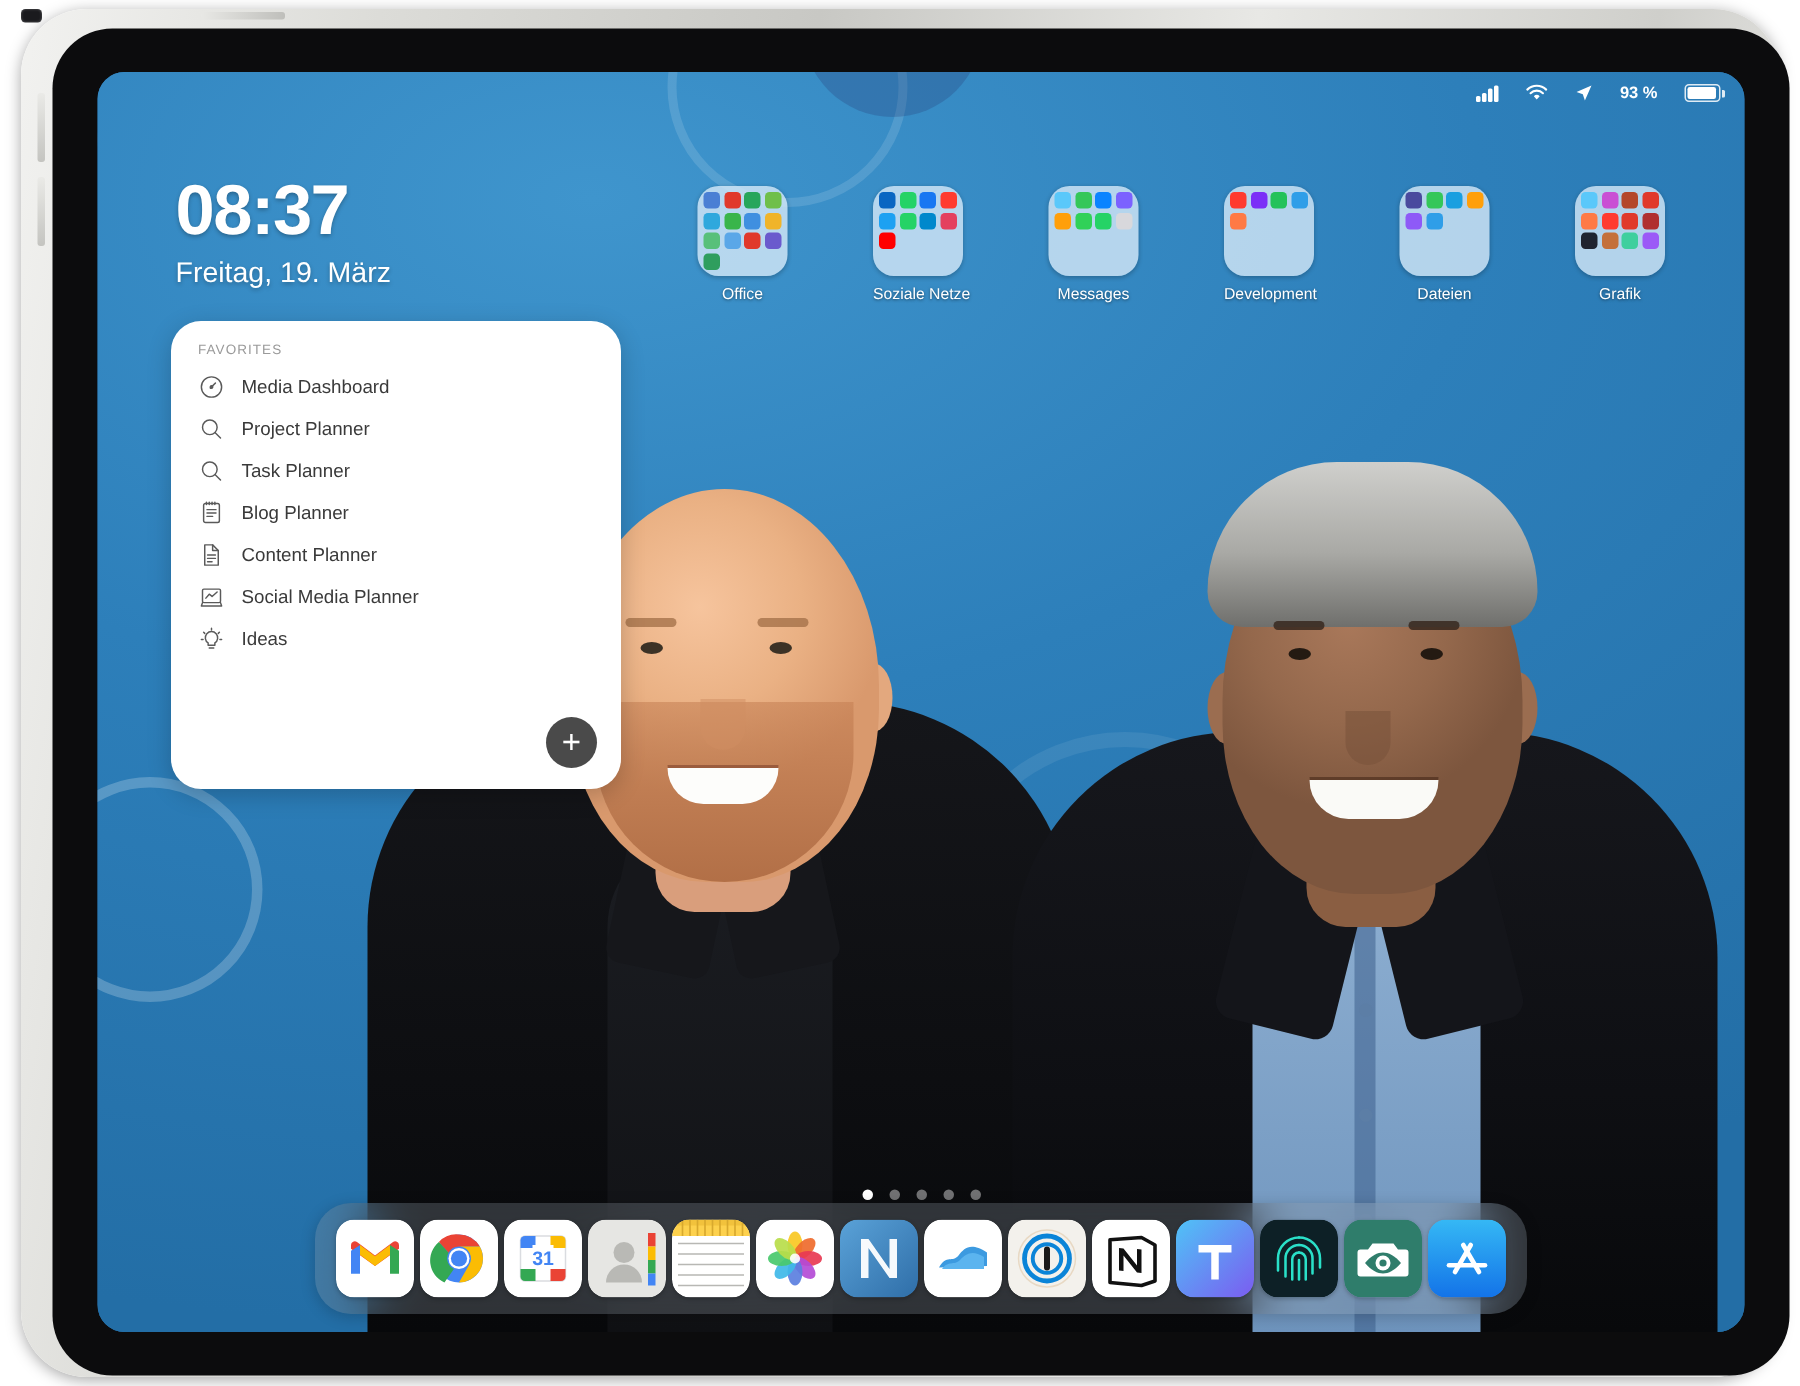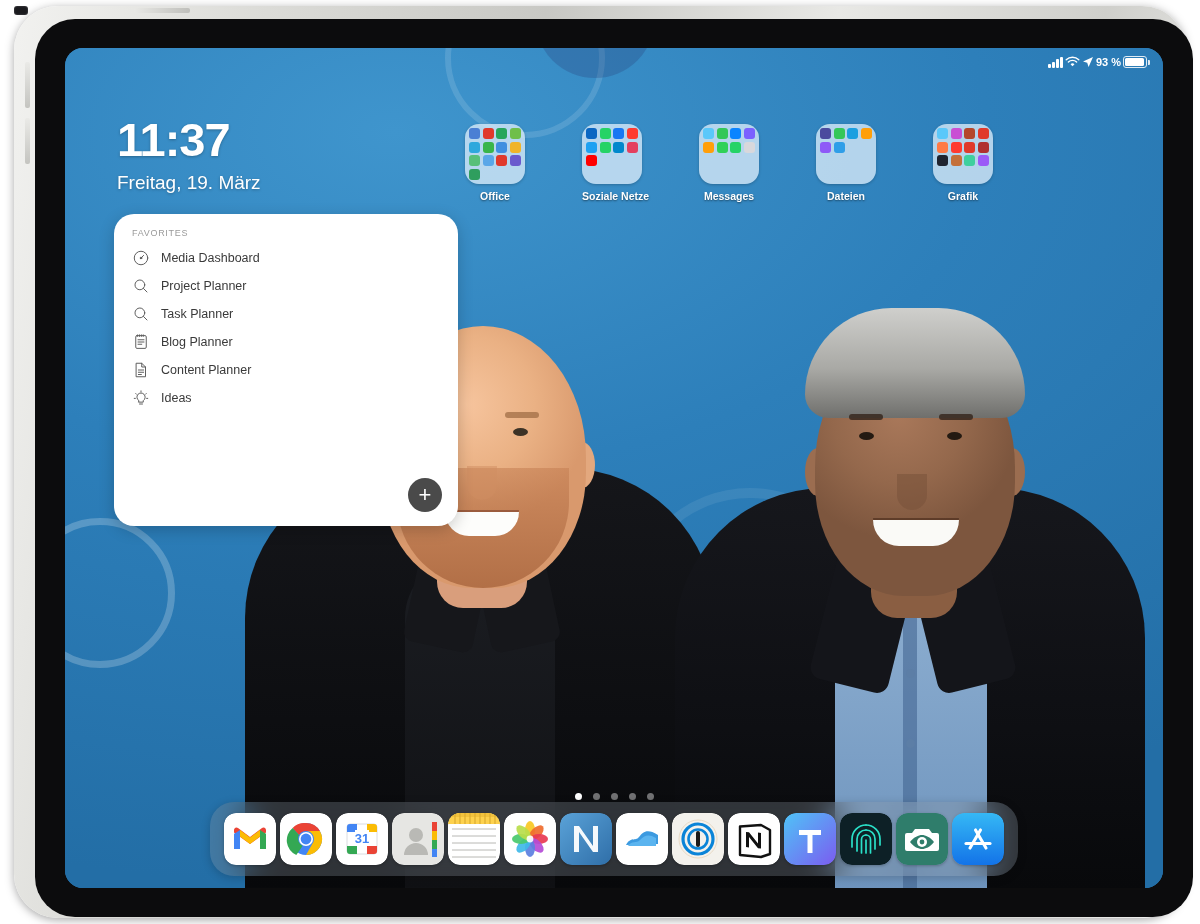--- a/index.html
+++ b/index.html
@@ -122,21 +122,21 @@
   #pr-brow-r{ left:264px; bottom:468px; background:rgba(55,40,30,.85); }
   #pr-nose{ position:absolute; left:222px; bottom:378px; width:30px; height:36px;
      background:rgba(120,82,58,.55); border-radius:0 0 16px 16px; }
   #pr-lapel-l{ position:absolute; left:150px; bottom:200px; width:80px; height:150px;
      background:#14151a; transform:rotate(14deg); border-radius:12px; }
   #pr-lapel-r{ position:absolute; left:246px; bottom:200px; width:80px; height:150px;
      background:#14151a; transform:rotate(-14deg); border-radius:12px; }
 
   
   #status-bar{ position:absolute; right:16px; top:8px; display:flex; align-items:center;
-     gap:2px; color:#fff; font-size:11px; font-weight:600; }
+     gap:18px; color:#fff; font-size:11px; font-weight:600; }
   #signal-bars{ display:flex; align-items:flex-end; gap:1.5px; height:11px; }
   #signal-bars i{ display:block; width:2.5px; background:#fff; border-radius:1px; }
   #battery-shell{ width:24px; height:11.5px; border:1.4px solid rgba(255,255,255,.85);
      border-radius:3px; position:relative; }
   #battery-shell::after{ content:""; position:absolute; right:-3.5px; top:3.2px;
      width:2px; height:5px; background:rgba(255,255,255,.85); border-radius:0 1px 1px 0; }
   #battery-fill{ position:absolute; left:1.2px; top:1.2px; bottom:1.2px; width:19px;
      background:#fff; border-radius:1.5px; }
 
   
@@ -147,25 +147,25 @@
 
   
   #folders-row{ position:absolute; left:400px; top:76px; display:flex; gap:57px; }
   .folder{ width:60px; text-align:center; }
   .folder-tile{ width:60px; height:60px; border-radius:14px;
      background:rgba(214,232,248,.80);
      box-shadow:0 1px 3px rgba(0,0,0,.22); padding:4px;
      display:grid; grid-template-columns:repeat(4,1fr); gap:2.5px;
      align-content:start; }
   .mini{ width:11px; height:11px; border-radius:3px; }
-  .folder-label{ margin-top:6px; font-size:10.5px; color:#fff; font-weight:700;
+  .folder-label{ margin-top:6px; font-size:10.5px; color:#fff; font-weight:400;
      text-shadow:0 1px 2px rgba(0,0,0,.5); white-space:nowrap; }
 
   
-  #favorites-widget{ position:absolute; left:49px; top:166px; width:344px; height:312px;
+  #favorites-widget{ position:absolute; left:49px; top:166px; width:300px; height:312px;
      background:#fff; border-radius:20px; box-shadow:0 4px 16px rgba(0,0,0,.2);
      padding:14px 0 0 0; overflow:hidden; }
   #favorites-title{ font-size:9px; letter-spacing:.7px; color:#9a9a9a;
      padding:0 0 6px 18px; font-weight:500; }
   .fav-item{ display:flex; align-items:center; gap:11px; padding:4px 18px; height:28px; }
   .fav-icon{ width:18px; height:18px; flex:none; color:#555; }
   .fav-icon svg{ width:18px; height:18px; display:block; }
   .fav-label{ font-size:12.5px; color:#3a3a3a; }
   #add-button{ position:absolute; right:16px; bottom:14px; width:34px; height:34px;
      border-radius:50%; background:#4a4a4a; color:#fff; border:none; cursor:pointer;
@@ -268,21 +268,21 @@
       <svg width="12" height="12" viewBox="0 0 12 12">
         <path d="M11 1 1 5.4l4.2 1.4L6.6 11z" fill="#fff"></path>
       </svg>
       <span>93 %</span>
       <span id="battery-shell">
           <span id="battery-fill"></span>
         </span>
     </div>
 
     <div id="clock-widget">
-      <div id="clock-time">11:37</div>
+      <div id="clock-time">08:37</div>
       <div id="clock-date">Freitag, 19. März</div>
     </div>
 
     <div id="folders-row">
         <div class="folder">
           <div class="folder-tile">
             <span class="mini" style="background: rgb(74, 127, 212);"></span>
             <span class="mini" style="background: rgb(224, 57, 43);"></span>
             <span class="mini" style="background: rgb(39, 166, 91);"></span>
             <span class="mini" style="background: rgb(111, 191, 74);"></span>
@@ -320,20 +320,30 @@
             <span class="mini" style="background: rgb(123, 97, 255);"></span>
             <span class="mini" style="background: rgb(255, 159, 10);"></span>
             <span class="mini" style="background: rgb(48, 209, 88);"></span>
             <span class="mini" style="background: rgb(37, 211, 102);"></span>
             <span class="mini" style="background: rgb(216, 216, 220);"></span>
           </div>
           <div class="folder-label">Messages</div>
         </div>
         <div class="folder">
           <div class="folder-tile">
+            <span class="mini" style="background: rgb(255, 59, 48);"></span>
+            <span class="mini" style="background: rgb(123, 47, 247);"></span>
+            <span class="mini" style="background: rgb(36, 194, 90);"></span>
+            <span class="mini" style="background: rgb(47, 158, 232);"></span>
+            <span class="mini" style="background: rgb(255, 122, 69);"></span>
+          </div>
+          <div class="folder-label">Development</div>
+        </div>
+        <div class="folder">
+          <div class="folder-tile">
             <span class="mini" style="background: rgb(74, 74, 158);"></span>
             <span class="mini" style="background: rgb(52, 199, 89);"></span>
             <span class="mini" style="background: rgb(26, 159, 224);"></span>
             <span class="mini" style="background: rgb(255, 159, 10);"></span>
             <span class="mini" style="background: rgb(142, 90, 247);"></span>
             <span class="mini" style="background: rgb(47, 158, 232);"></span>
           </div>
           <div class="folder-label">Dateien</div>
         </div>
         <div class="folder">
@@ -401,20 +411,30 @@
                 <path d="M6 3h7l5 5v13H6z"></path>
                 <path d="M13 3v5h5"></path>
                 <path d="M8.5 12h7M8.5 15h7M8.5 18h4"></path>
               </svg>
             </span>
             <span class="fav-label">Content Planner</span>
           </div>
           <div class="fav-item">
             <span class="fav-icon">
               <svg viewBox="0 0 24 24" fill="none" stroke="#5a5a5a" stroke-width="1.3" stroke-linecap="round" stroke-linejoin="round">
+                <rect x="4" y="5" width="16" height="12" rx="1.2"></rect>
+                <path d="M7 13l3-3.5 2.5 2L17 7.5"></path>
+                <path d="M4 17l-1 3h18l-1-3"></path>
+              </svg>
+            </span>
+            <span class="fav-label">Social Media Planner</span>
+          </div>
+          <div class="fav-item">
+            <span class="fav-icon">
+              <svg viewBox="0 0 24 24" fill="none" stroke="#5a5a5a" stroke-width="1.3" stroke-linecap="round" stroke-linejoin="round">
                 <path d="M9 15.5a5.5 5.5 0 1 1 6 0v2h-6z"></path>
                 <path d="M10 20h4"></path>
                 <path d="M12 2.5v1.5M5 6l1 1M19 6l-1 1M3 12.5h1.5M19.5 12.5H21"></path>
               </svg>
             </span>
             <span class="fav-label">Ideas</span>
           </div>
         </div>
       <button id="add-button">+</button>
     </div>

